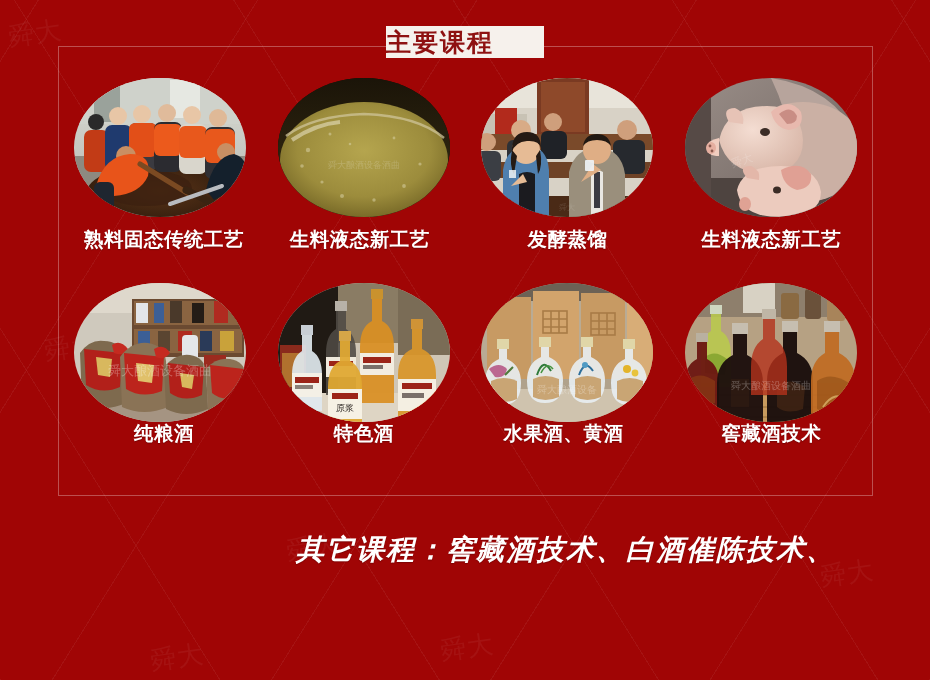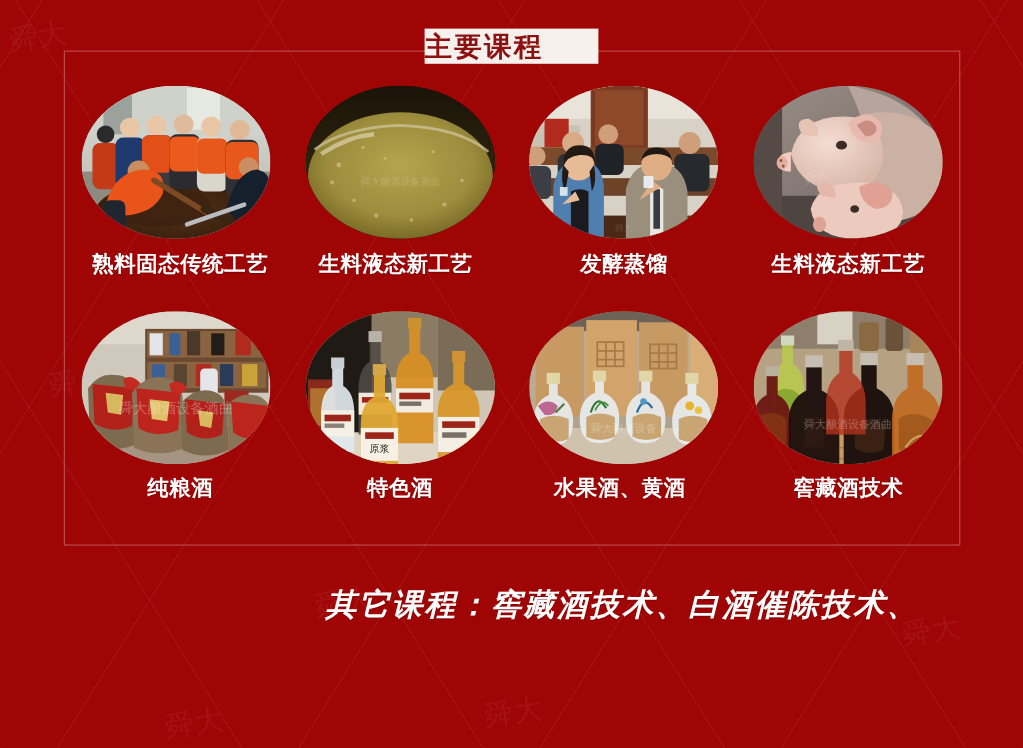--- a/index.html
+++ b/index.html
@@ -122,21 +122,21 @@
     width: 172px;
     height: 139px;
     border-radius: 50%;
     overflow: hidden;
     position: relative;
     box-shadow: 0 0 0 0 rgba(0,0,0,0);
   }
   .photo svg { display: block; width: 100%; height: 100%; }
 
   .caption {
-    margin-top: 11px;
+    margin-top: 1px;
     color: #FFFFFF;
     font-size: 19.5px;
     font-weight: bold;
     letter-spacing: 0.5px;
     white-space: nowrap;
     line-height: 1.1;
     font-family: "DejaVu Sans", sans-serif;
     text-shadow: 0 1px 1px rgba(0,0,0,0.25);
   }
   

